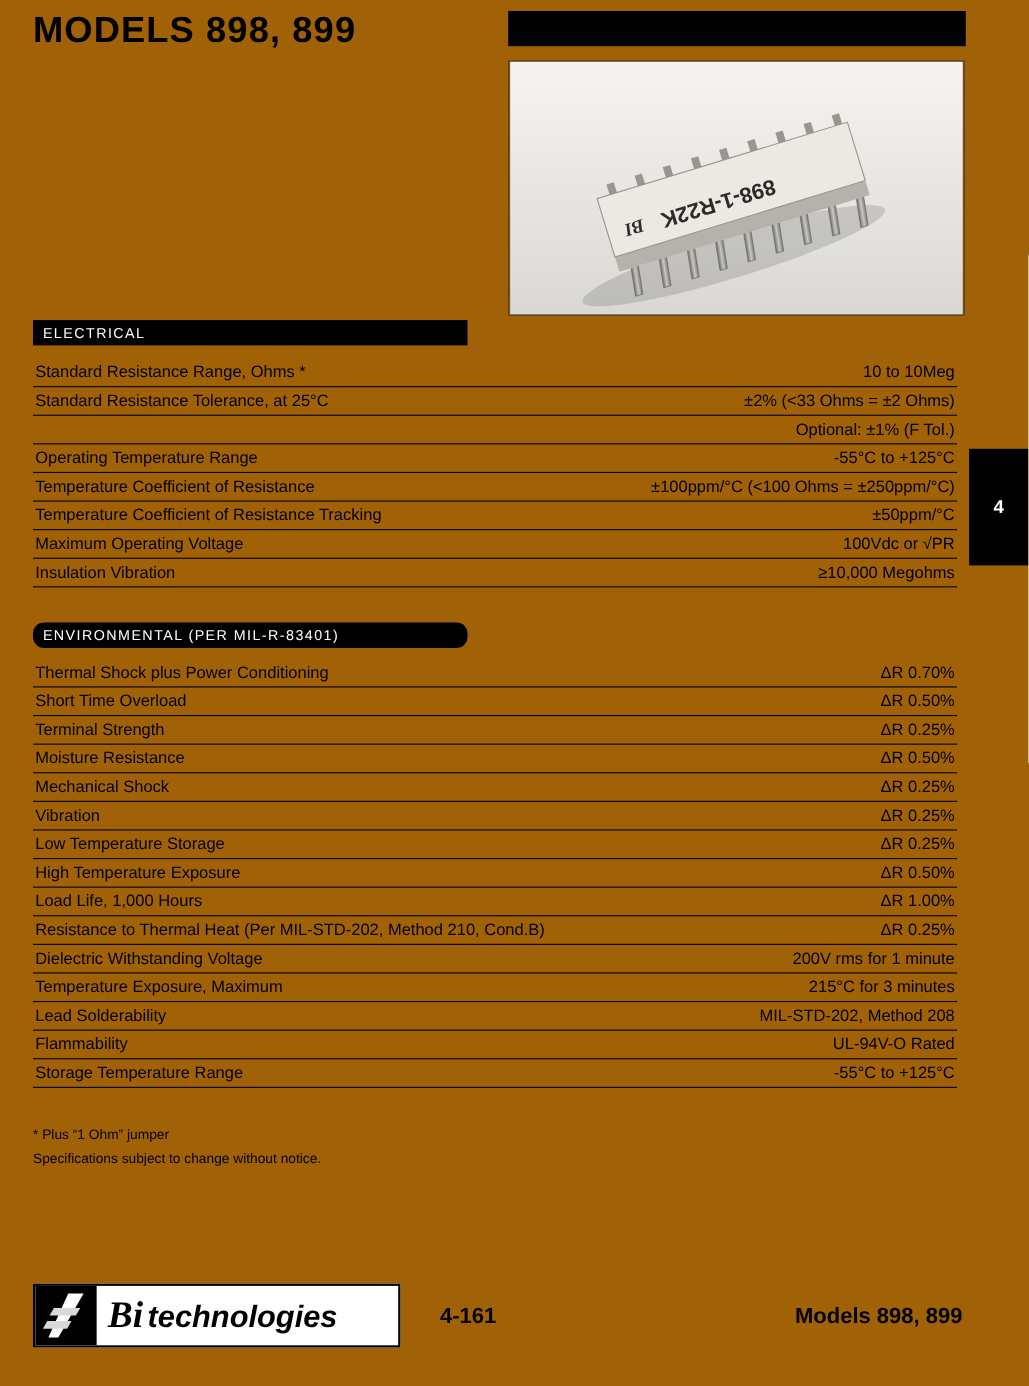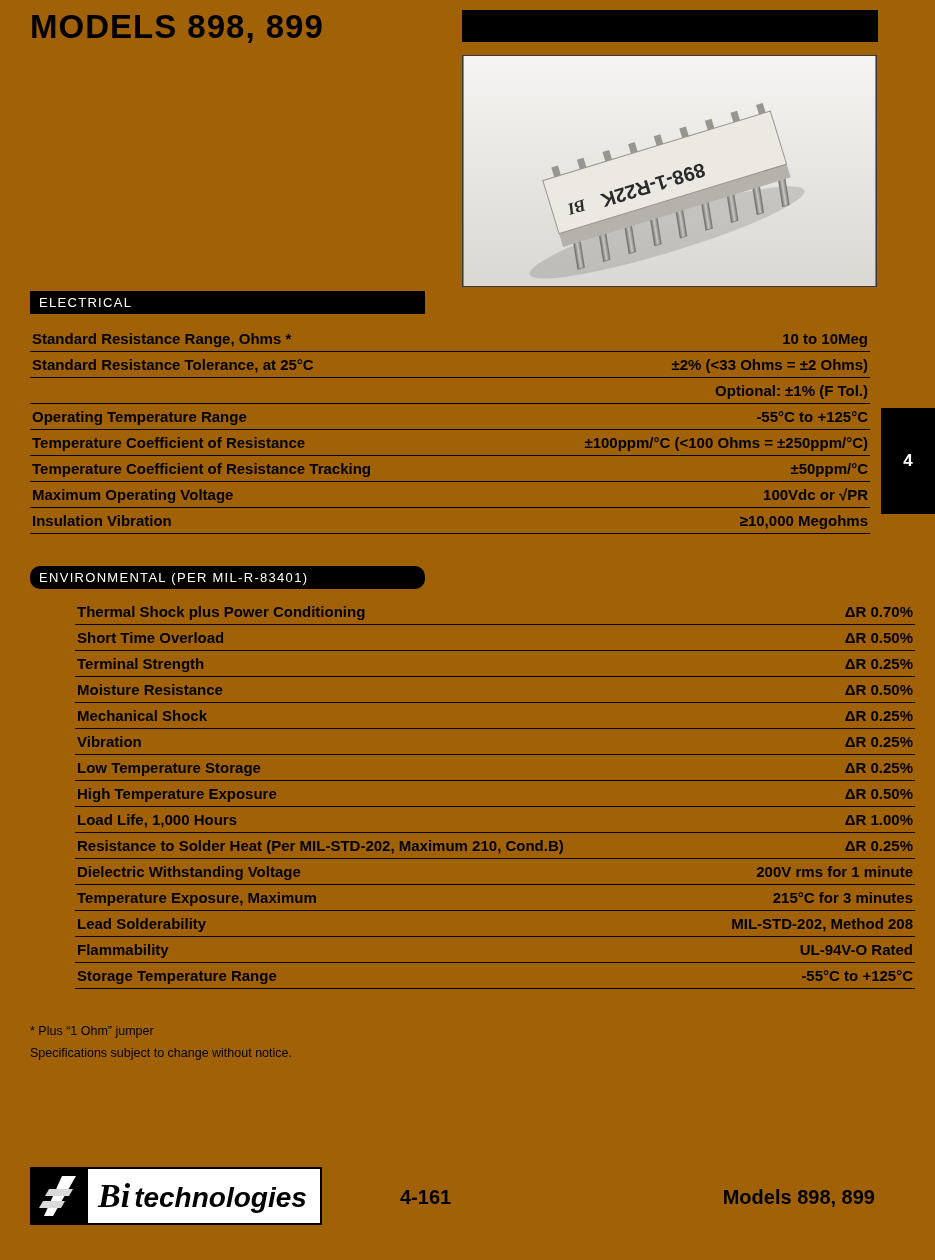--- a/index.html
+++ b/index.html
@@ -15,33 +15,33 @@
   .photo { position:absolute; left:462px; top:55px; width:415px; height:232px; border:1px solid #3a3a3a; }
   .photo svg { width:100%; height:100%; display:block; }
 
   .section-bar { position:absolute; left:30px; width:395px; height:23px; background:#000; color:#fff;
                  font-size:13px; font-weight:normal; letter-spacing:1.3px; line-height:23px; padding-left:9px; }
   #electrical-bar { top:291px; }
   #environmental-bar { top:566px;border-radius:10px; }
 
   .spec-table { position:absolute; left:30px; width:840px; }
   #electrical-table { top:326px; }
-  #environmental-table { top:599px;margin-left:45px; }
+  #environmental-table { top:599px; }
   .spec-row { display:flex; justify-content:space-between; align-items:flex-end;
-              border-bottom:1px solid #000; height:26px; padding:0 2px 4px 2px; font-size:15px;font-weight:bold; }
+              border-bottom:1px solid #000; height:26px; padding:0 2px 4px 2px; font-size:15px; }
   .spec-label { text-align:left; white-space:nowrap; }
   .spec-value { text-align:right; white-space:nowrap; }
 
   .side-tab { position:absolute; left:881px; top:408px; width:54px; height:106px; background:#000;
               color:#fff; display:flex; align-items:center; justify-content:center;
               font-weight:bold; font-size:17px; }
 
   .footnotes { position:absolute; left:30px; top:1020px; font-size:12.5px; line-height:22px; }
 
-  .footer-logo { position:absolute; left:30px; top:1167px; width:292px; height:58px;
+  .footer-logo { position:absolute; left:30px; top:1167px; width:334px; height:58px;
                  border:2px solid #000; display:flex; align-items:center; background:#fff; }
   .logo-mark { width:56px; height:54px; flex:0 0 56px; }
   .logo-mark svg { width:56px; height:54px; display:block; }
   .logo-text { padding-left:10px; font-style:italic; font-weight:bold; white-space:nowrap; }
   .logo-brand { font-family:"Liberation Serif", serif; font-size:34px; }
   .logo-suffix { font-family:"Liberation Sans", sans-serif; font-size:28px; margin-left:4px; }
 
   .page-num { position:absolute; left:400px; top:1186px; font-size:20px; font-weight:bold; }
   .footer-right { position:absolute; right:60px; top:1186px; font-size:20px; font-weight:bold; }
 </style>
@@ -200,21 +200,21 @@
         <span class="spec-label">High Temperature Exposure</span>
         <span class="spec-value">ΔR 0.50%</span>
       </div>
 
       <div class="spec-row">
         <span class="spec-label">Load Life, 1,000 Hours</span>
         <span class="spec-value">ΔR 1.00%</span>
       </div>
 
       <div class="spec-row">
-        <span class="spec-label">Resistance to Solder Heat (Per MIL-STD-202, Maximum 210, Cond.B)</span>
+        <span class="spec-label">Resistance to Thermal Heat (Per MIL-STD-202, Method 210, Cond.B)</span>
         <span class="spec-value">ΔR 0.25%</span>
       </div>
 
       <div class="spec-row">
         <span class="spec-label">Dielectric Withstanding Voltage</span>
         <span class="spec-value">200V rms for 1 minute</span>
       </div>
 
       <div class="spec-row">
         <span class="spec-label">Temperature Exposure, Maximum</span>

